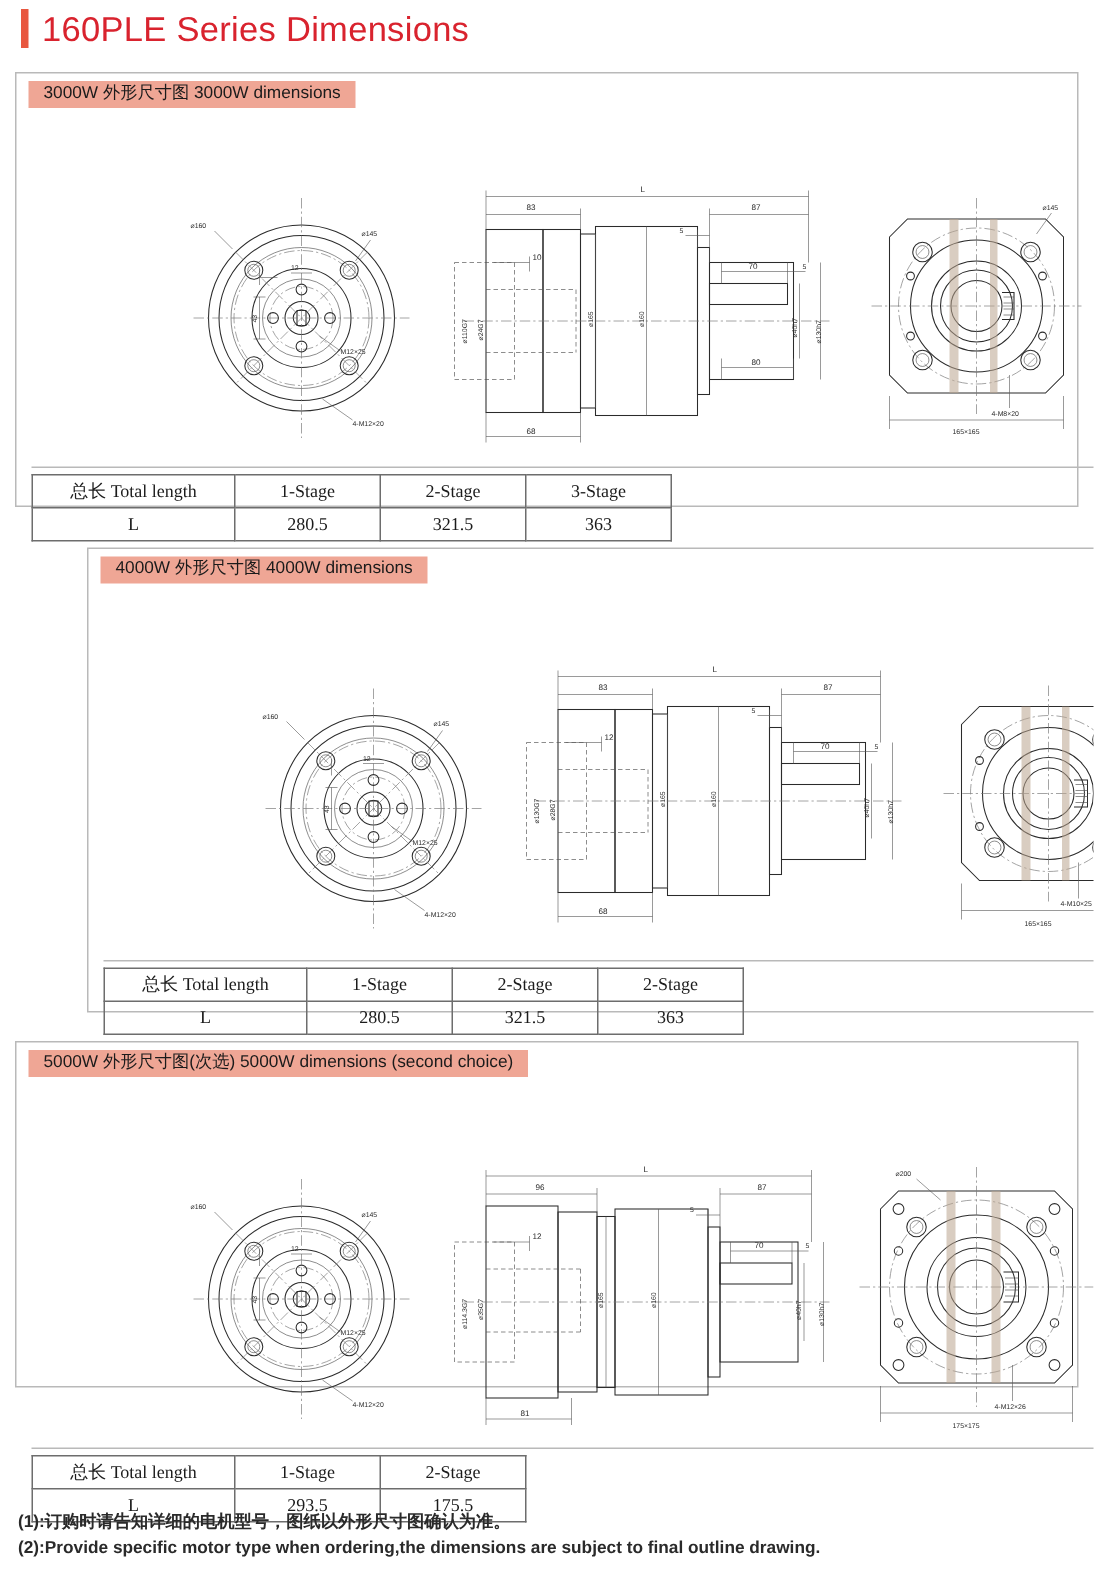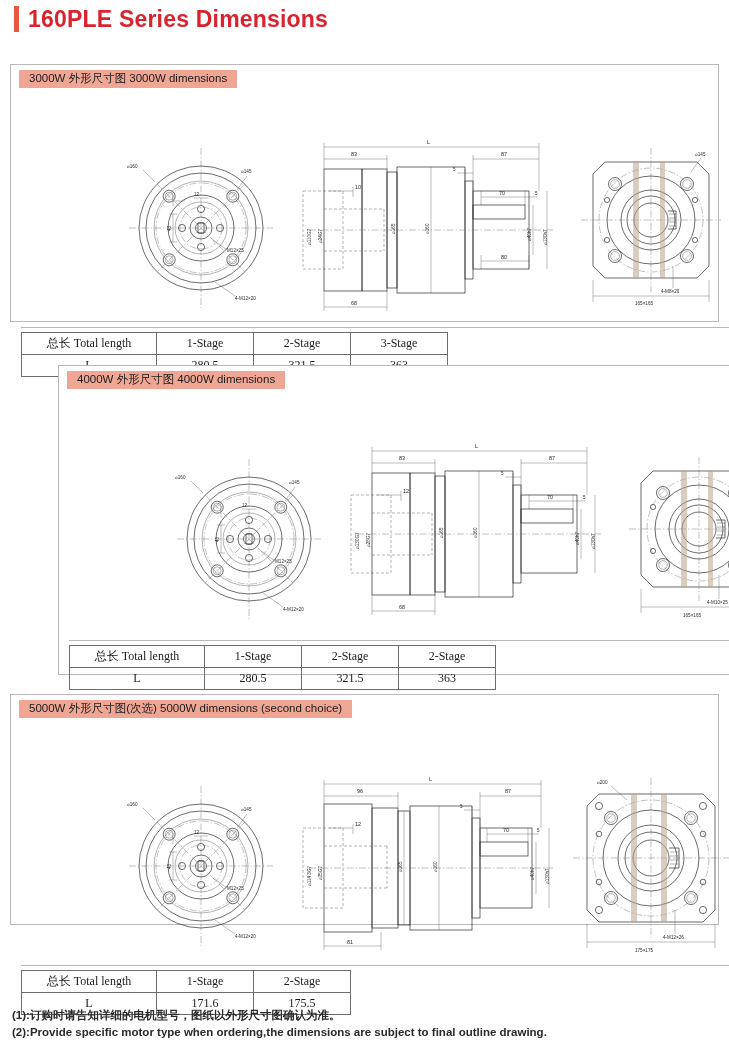--- a/index.html
+++ b/index.html
@@ -17,21 +17,21 @@
   
   .title-row{
     display:flex;align-items:center;
     padding:10px 0 6px 14px;
     height:34px;box-sizing:border-box;
   }
   .title-bar{
     width:5px;height:26px;background:#e8573f;margin-right:9px;flex:none;
   }
   .title-text{
-    font-size:23px;font-weight:bold;color:#d9232e;letter-spacing:.2px;
+    font-size:23px;font-weight:normal;color:#d9232e;letter-spacing:.2px;
     white-space:nowrap;line-height:26px;
   }
 
   
   .section{
     position:absolute;left:10px;width:709px;
     border:1px solid #b9b9b9;
     background:#fff;box-sizing:border-box;
   }
   .sec-head{
@@ -93,21 +93,21 @@
 </head>
 <body>
 
 <div class="page">
 
   <div class="title-row">
     <div class="title-bar"></div>
     <div class="title-text">160PLE Series Dimensions</div>
   </div>
 
-  <div class="section" id="s0" style="top:64px;height:258px;">
+  <div class="section" id="s0" style="top:48px;height:290px;">
     <div class="sec-head">
       <div class="sec-tag">3000W 外形尺寸图 3000W dimensions</div>
     </div>
     <div class="drawing-area">
 
       <div class="dwg" style="left:110px;top:50px;">
         <svg width="165" height="175" viewBox="0 0 165 175">
           <g transform="translate(80,92)">
             <circle class="ln" cx="0" cy="0" r="62"></circle>
             <circle class="ln" cx="0" cy="0" r="55"></circle>
@@ -706,21 +706,21 @@
       <div class="tbl-wrap" style="top:254px;">
         <table class="dim-table">
           <tbody>
               <tr>
             <td class="lbl">总长 Total length</td>
             <td class="col">1-Stage</td>
             <td class="col">2-Stage</td>
           </tr>
           <tr>
             <td class="lbl">L</td>
-            <td class="col">171.6</td>
+            <td class="col">293.5</td>
             <td class="col">175.5</td>
           </tr>
         </tbody>
           </table>
       </div>
     </div>
   </div>
 
   <div class="notes">
     <div class="note">(1):订购时请告知详细的电机型号，图纸以外形尺寸图确认为准。</div>

